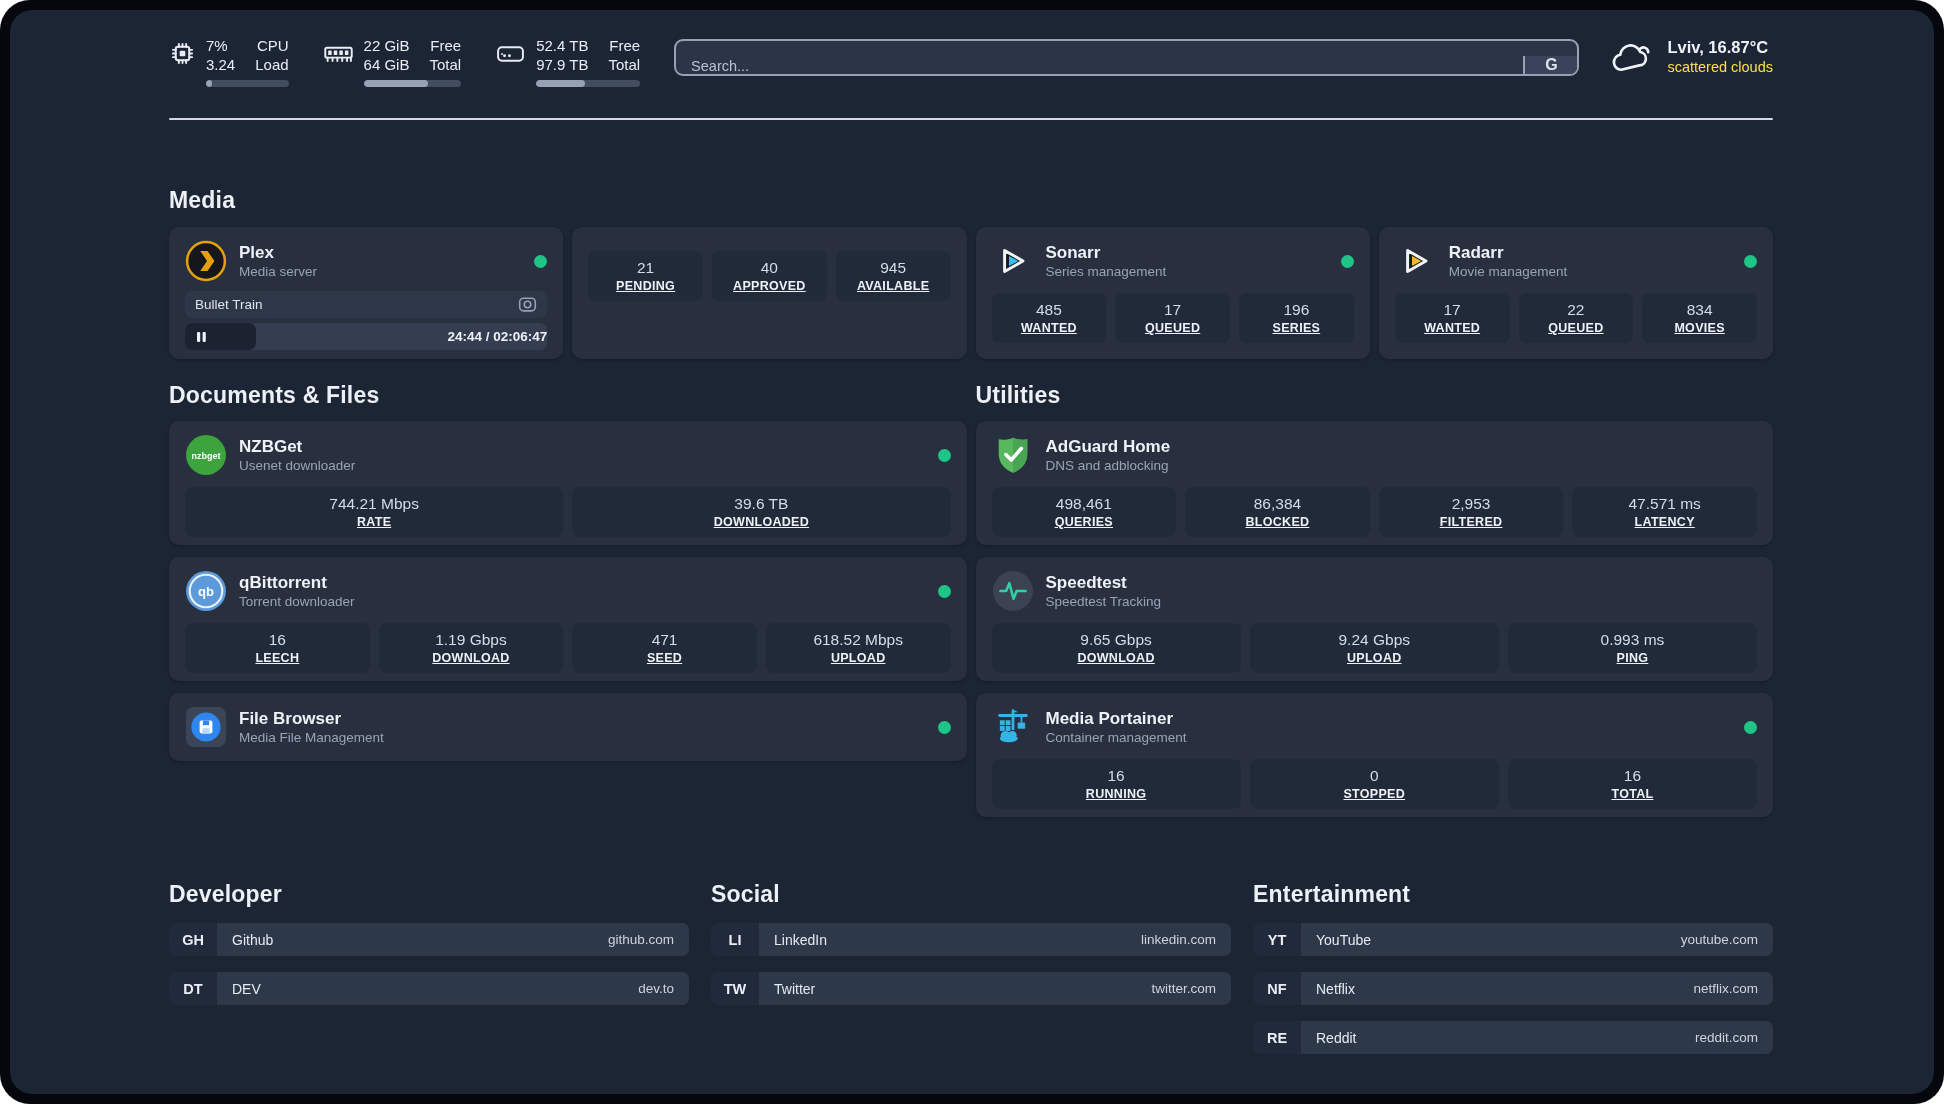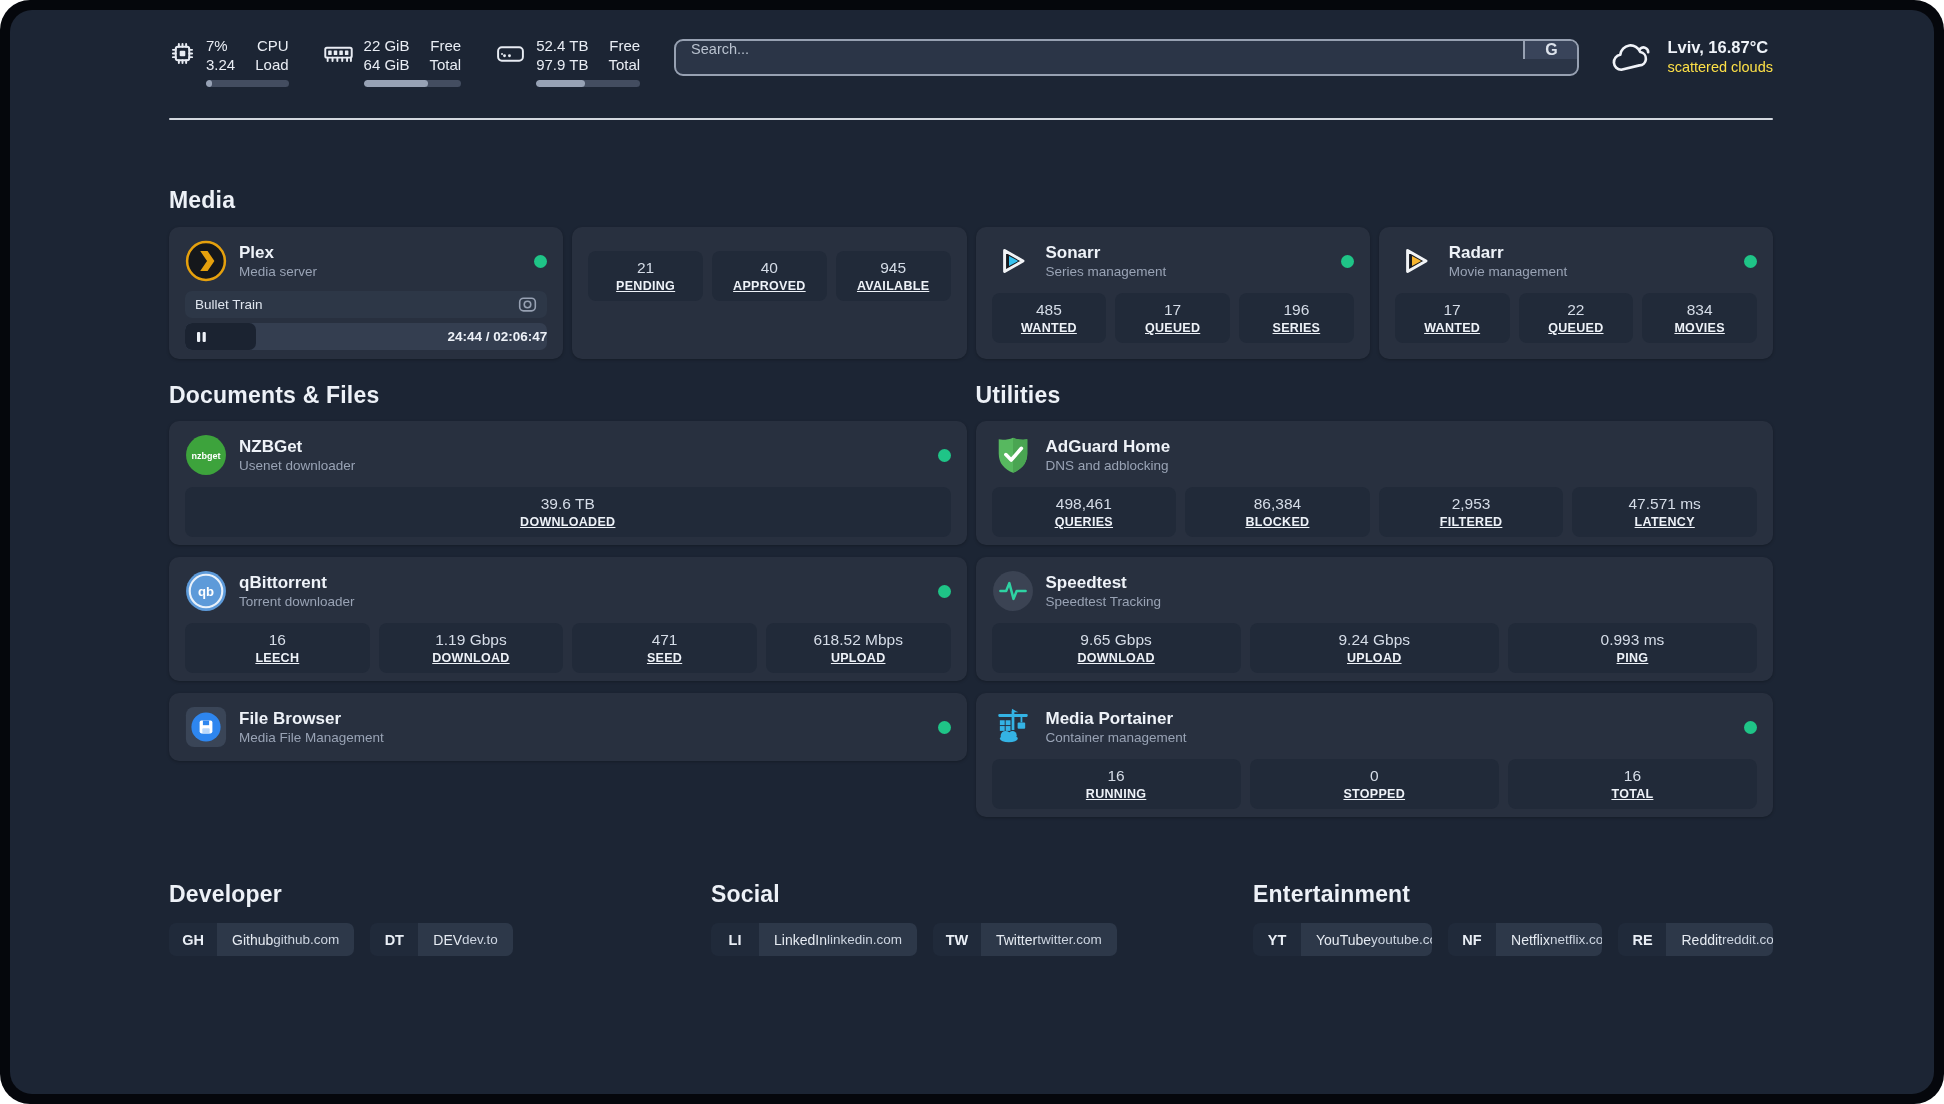--- a/index.html
+++ b/index.html
@@ -12,21 +12,21 @@
   
   .header { display:flex; align-items:flex-start; }
   .metrics { display:flex; gap:34px; }
   .metric { display:flex; gap:10px; }
   .metric-icon { margin-top:4px; flex:none; }
   .metric-cols { display:flex; gap:20px; font-size:15px; line-height:19px; color:#e9edf4; }
   .metric-col.labels { text-align:right; }
   .metric-bar { margin-top:6px; height:7px; border-radius:4px; background:#434d60; overflow:hidden; }
   .metric-fill { height:100%; border-radius:4px; background:#97a2b5; }
 
-  .search { flex:1; display:flex; align-items:flex-start; height:37px; margin:3px 30px 0 34px;
+  .search { flex:1; display:flex; align-items:flex-end; height:37px; margin:3px 30px 0 34px;
             border:2px solid #97a1b2; border-radius:9px; background:#2b3547; overflow:hidden; }
   .search input { flex:1; background:transparent; border:none; outline:none; color:#dfe5ee;
                   font-size:14.5px; padding:0 15px; font-family:inherit; }
   .search input::placeholder { color:#b9c2cf; }
   .search-btn { width:54px; border:none; border-left:2px solid #97a1b2; background:#39445a; color:#dde3ec;
                 display:flex; align-items:center; justify-content:center; font-size:16px; font-weight:700; cursor:pointer; }
 
   .weather { display:flex; align-items:center; gap:13px; margin-top:1px; }
   .weather-line1 { font-size:16.5px; font-weight:600; color:#eef2f8; line-height:21px; }
   .weather-line2 { font-size:14.5px; color:#fde047; line-height:19px; }
@@ -65,21 +65,21 @@
   .twocol { display:flex; gap:9px; margin-top:22px; }
   .col { flex:1; min-width:0; }
   .col .card { margin-top:12px; }
   .col .card:first-of-type { margin-top:13px; }
   .card.wide { height:124px; }
   .card.slim { height:68px; }
 
   
   .bookmarks { display:flex; gap:22px; margin-top:63px; }
   .bm-col { flex:1; min-width:0; }
-  .bm-rows { margin-top:15px; display:flex; flex-direction:row; gap:16px; }
+  .bm-rows { margin-top:15px; display:flex; flex-direction:column; gap:16px; }
   .bm-row { display:flex; height:33px; border-radius:7px; overflow:hidden; cursor:pointer; }
   .bm-abbr { width:48px; background:#202a3a; color:#e9eef5; font-weight:700; font-size:14.5px;
              display:flex; align-items:center; justify-content:center; flex:none; }
   .bm-bar { flex:1; background:#2d3849; display:flex; align-items:center; padding:0 15px; }
   .bm-name { font-size:14px; color:#e6ebf2; }
   .bm-url { margin-left:auto; font-size:13.5px; color:#ccd4e0; }
 
   .icon-stroke { stroke:#e8ecf3; fill:none; stroke-width:1.9; stroke-linecap:round; stroke-linejoin:round; }
   svg text { font-family:"Liberation Sans","DejaVu Sans",sans-serif; }
 </style>
@@ -315,20 +315,24 @@
             <circle cx="20" cy="20" r="19" fill="#3da33c"></circle>
             <text x="20" y="23.4" text-anchor="middle" font-size="8.6" font-weight="700" fill="#ffffff">nzbget</text>
           </svg>
           <div>
             <div class="card-title">NZBGet</div>
             <div class="card-sub">Usenet downloader</div>
           </div>
           <span class="dot" style="background: rgb(31, 196, 135);"></span>
         </div>
         <div class="stats">
+          <div class="stat">
+            <div class="stat-value">744.21 Mbps</div>
+            <div class="stat-label">RATE</div>
+          </div>
           <div class="stat">
             <div class="stat-value">39.6 TB</div>
             <div class="stat-label">DOWNLOADED</div>
           </div>
         </div>
       </div>
 
       <div class="card wide">
         <div class="card-head">
           <svg class="app-icon" viewBox="0 0 40 40">

